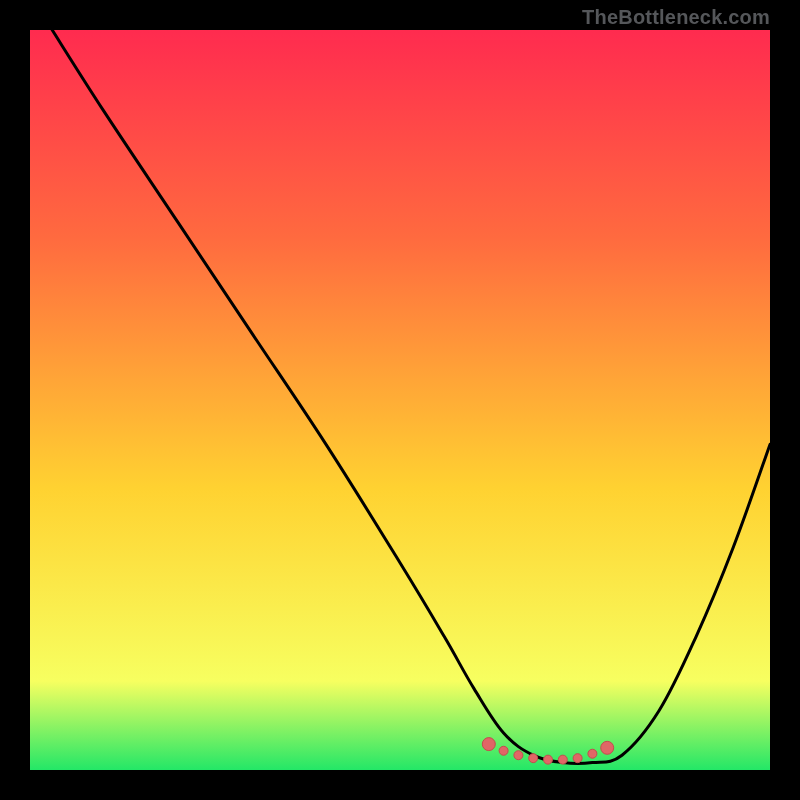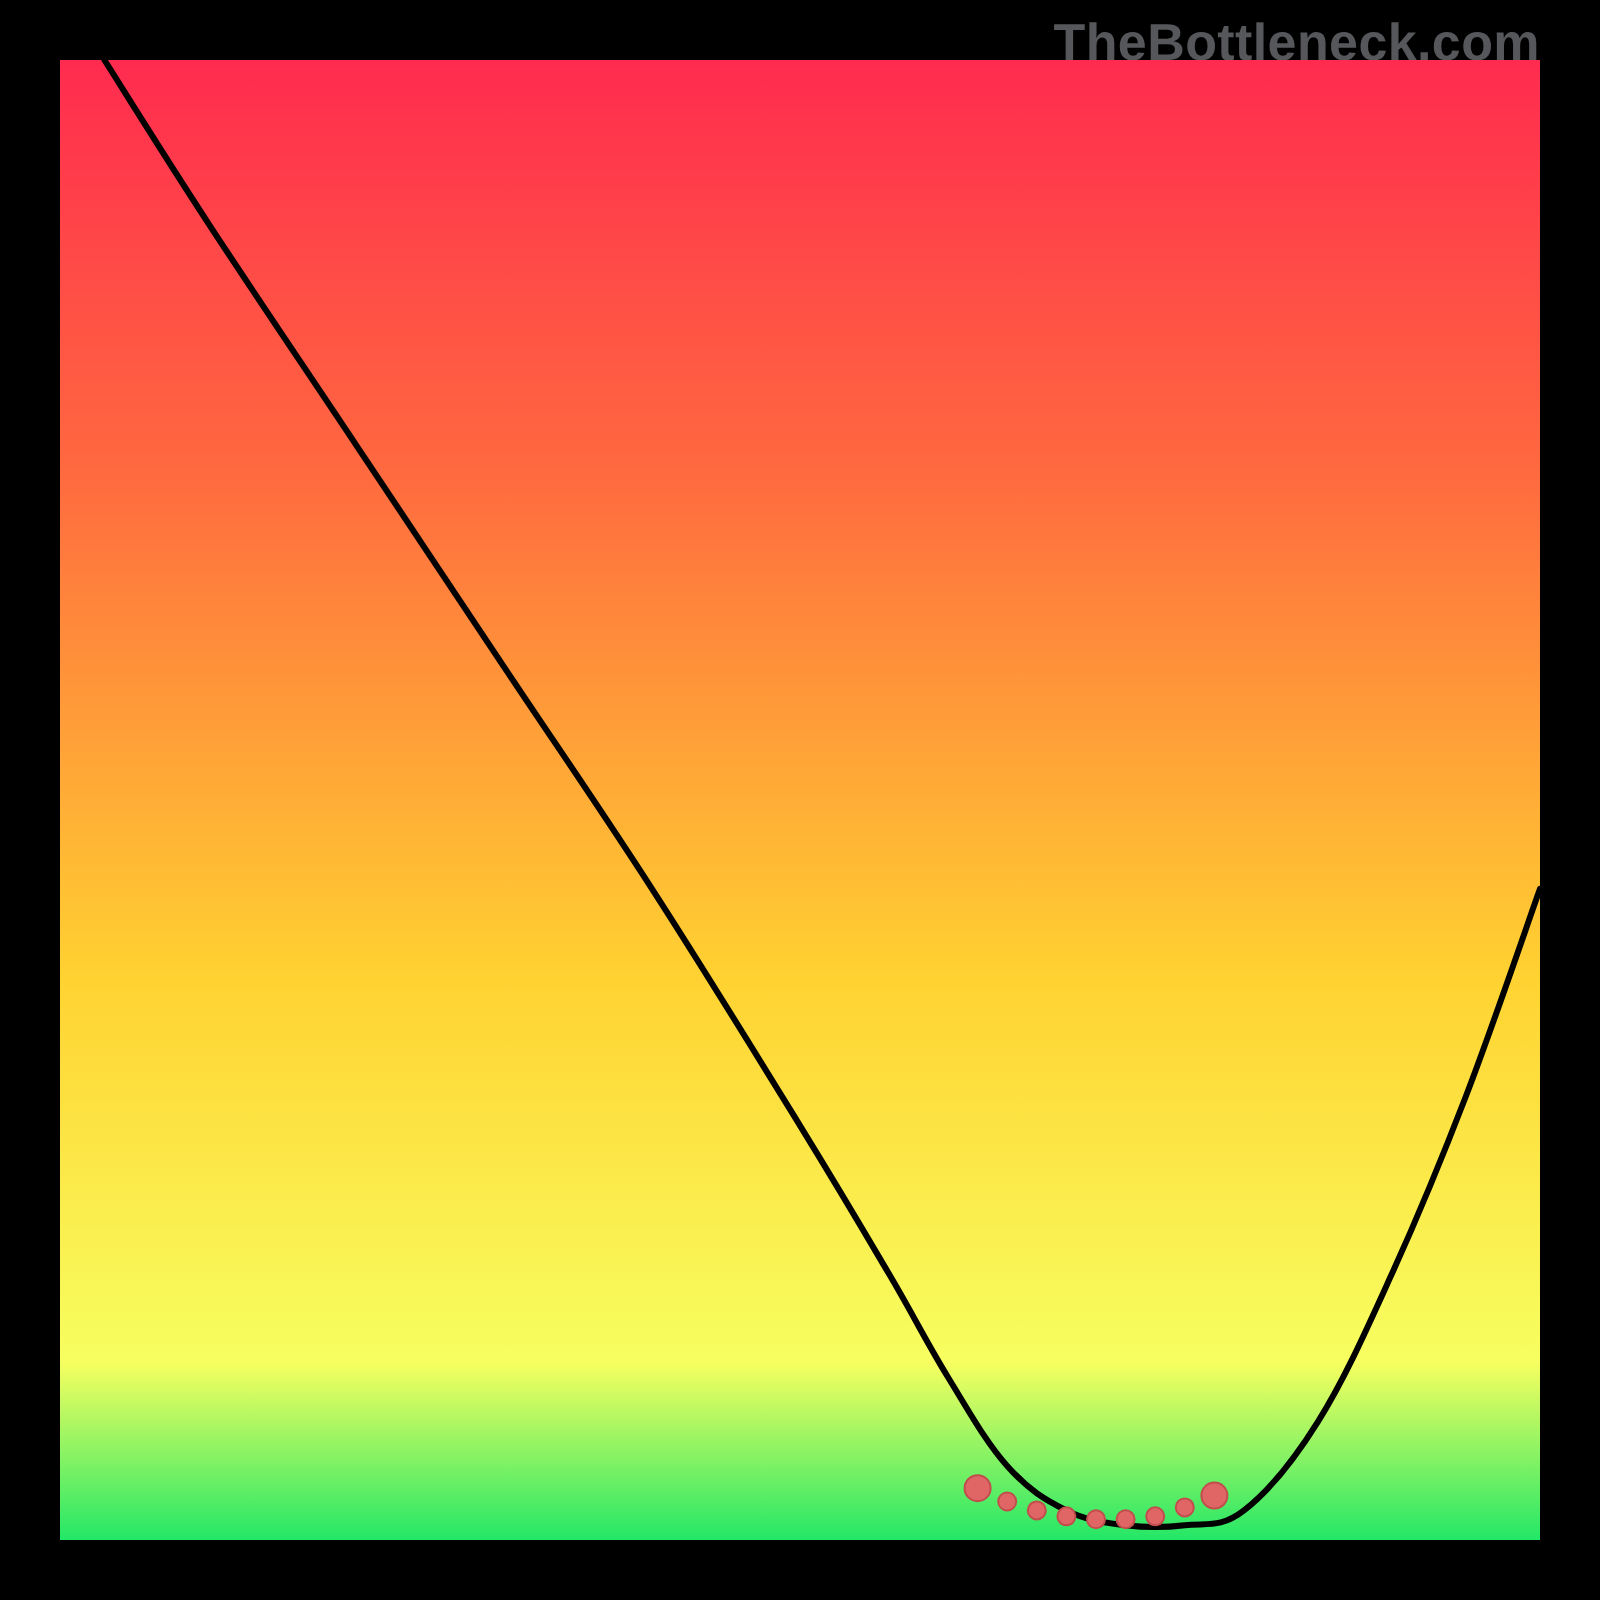--- a/index.html
+++ b/index.html
@@ -30,21 +30,21 @@
     left: 0;
     top: 0;
     width: 740px;
     height: 740px;
   }
   .watermark {
     position: absolute;
     top: 6px;
     right: 30px;
     font-family: Arial, Helvetica, sans-serif;
-    font-size: 26px;
+    font-size: 20px;
     font-weight: bold;
     color: #55575a;
     letter-spacing: 0.2px;
   }
 </style>
 </head>
 <body>
 
 <div class="watermark">TheBottleneck.com</div>
 

